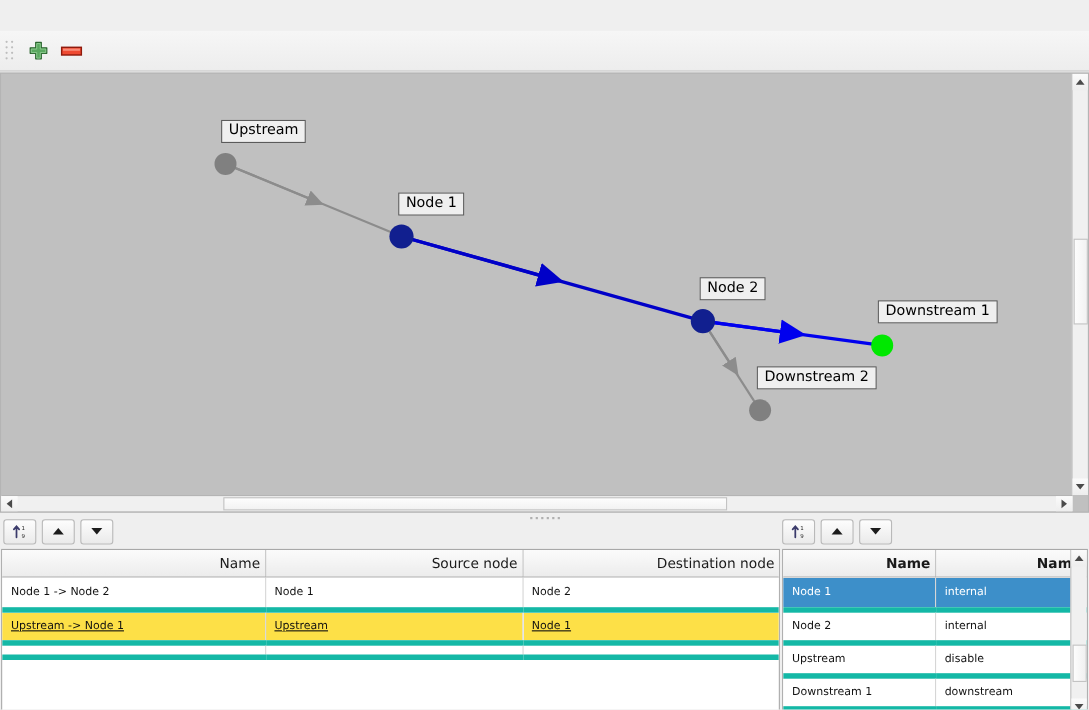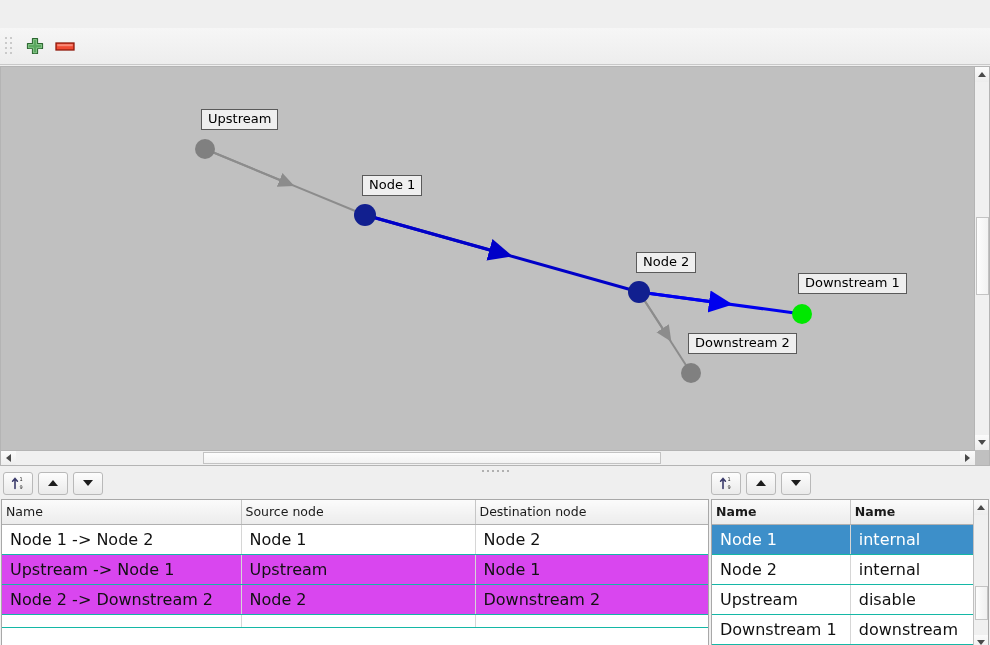--- a/index.html
+++ b/index.html
@@ -97,30 +97,30 @@
     display: flex; align-items: center; justify-content: center; cursor: pointer;
   }
 
   
   .table-panel { position: absolute; border: 1px solid #a8a8a8; background: #fff; overflow: hidden; }
   table { border-collapse: collapse; width: 100%; table-layout: fixed; }
   th {
     background: linear-gradient(#fbfbfb,#ececec);
     border-right: 1px solid #c6c6c6; border-bottom: 1px solid #b0b0b0;
     height: 24px; font-weight: normal; font-size: 12.5px; color: #1a1a1a;
-    padding: 0 4px; text-align: left;
+    padding: 0 4px; text-align: right;
   }
   th.bold { font-weight: bold; }
   td {
-    border-right: 1px solid #d6d6d6; border-bottom: 1px solid #14b8a6;
-    height: 30px; padding: 0 8px; font-size: 16px; color: #111;
+    border-right: 1px solid #d6d6d6; border-bottom: 5px solid #14b8a6;
+    height: 30px; padding: 0 8px; font-size: 10px; color: #111;
     white-space: nowrap; overflow: hidden; text-overflow: ellipsis;
   }
   tr.odd td { background: #ffffff; }
-  tr.even td { background: #d946ef; }
+  tr.even td { background: #fde047; text-decoration: underline; }
   tr.sel td { background: #3d8fc9; color: #ffffff; }
   tr.empty td { height: 13px; background: #ffffff; }
 
   .tbl-vsb {
     position: absolute; right: 0; top: 0; width: 15px; bottom: 0;
     background: #f0f0f0; border-left: 1px solid #c0c0c0;
   }
   .tbl-vsb .arrow-up, .tbl-vsb .arrow-dn {
     position: absolute; left: 0; width: 14px; height: 15px;
     background: linear-gradient(#fbfbfb,#ededed);
@@ -305,25 +305,20 @@
         <tr class="odd">
           <td>Node 1 -&gt; Node 2</td>
           <td>Node 1</td>
           <td style="border-right:0">Node 2</td>
         </tr>
         <tr class="even">
           <td>Upstream -&gt; Node 1</td>
           <td>Upstream</td>
           <td style="border-right:0">Node 1</td>
         </tr>
-        <tr class="even">
-          <td>Node 2 -&gt; Downstream 2</td>
-          <td>Node 2</td>
-          <td style="border-right:0">Downstream 2</td>
-        </tr>
         <tr class="empty">
           <td></td>
           <td></td>
           <td style="border-right:0"></td>
         </tr>
       </tbody>
     </table>
   </div>
 
   <div class="table-panel" style="left:711px; top:471px; width:278px; height:152px;">

